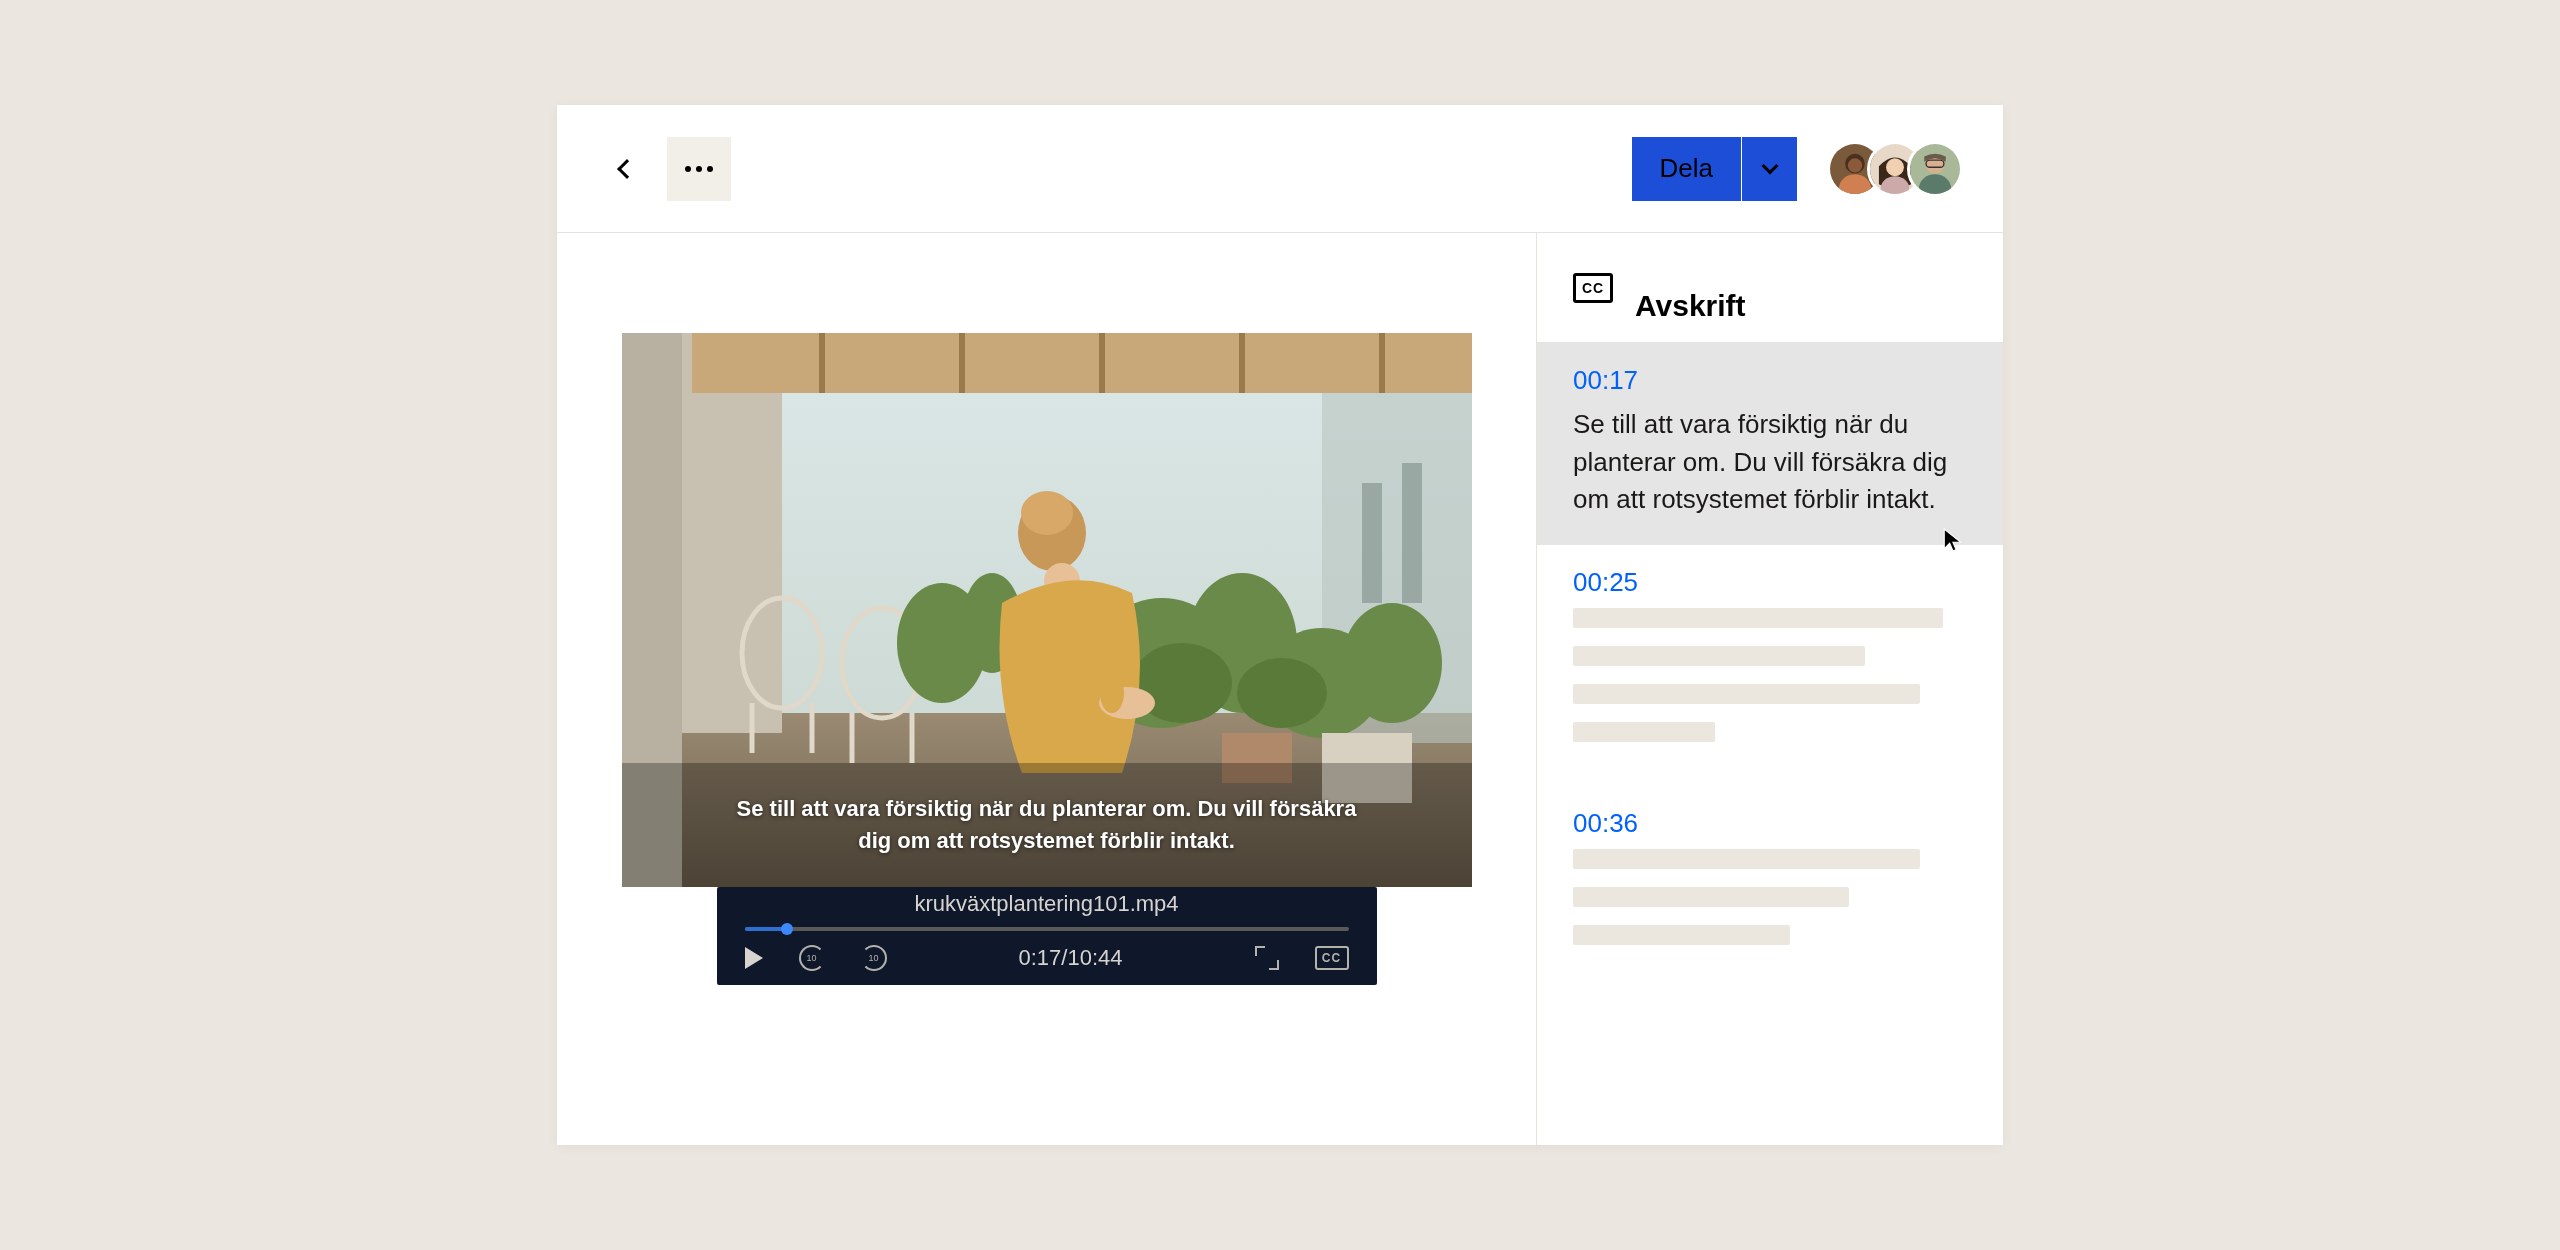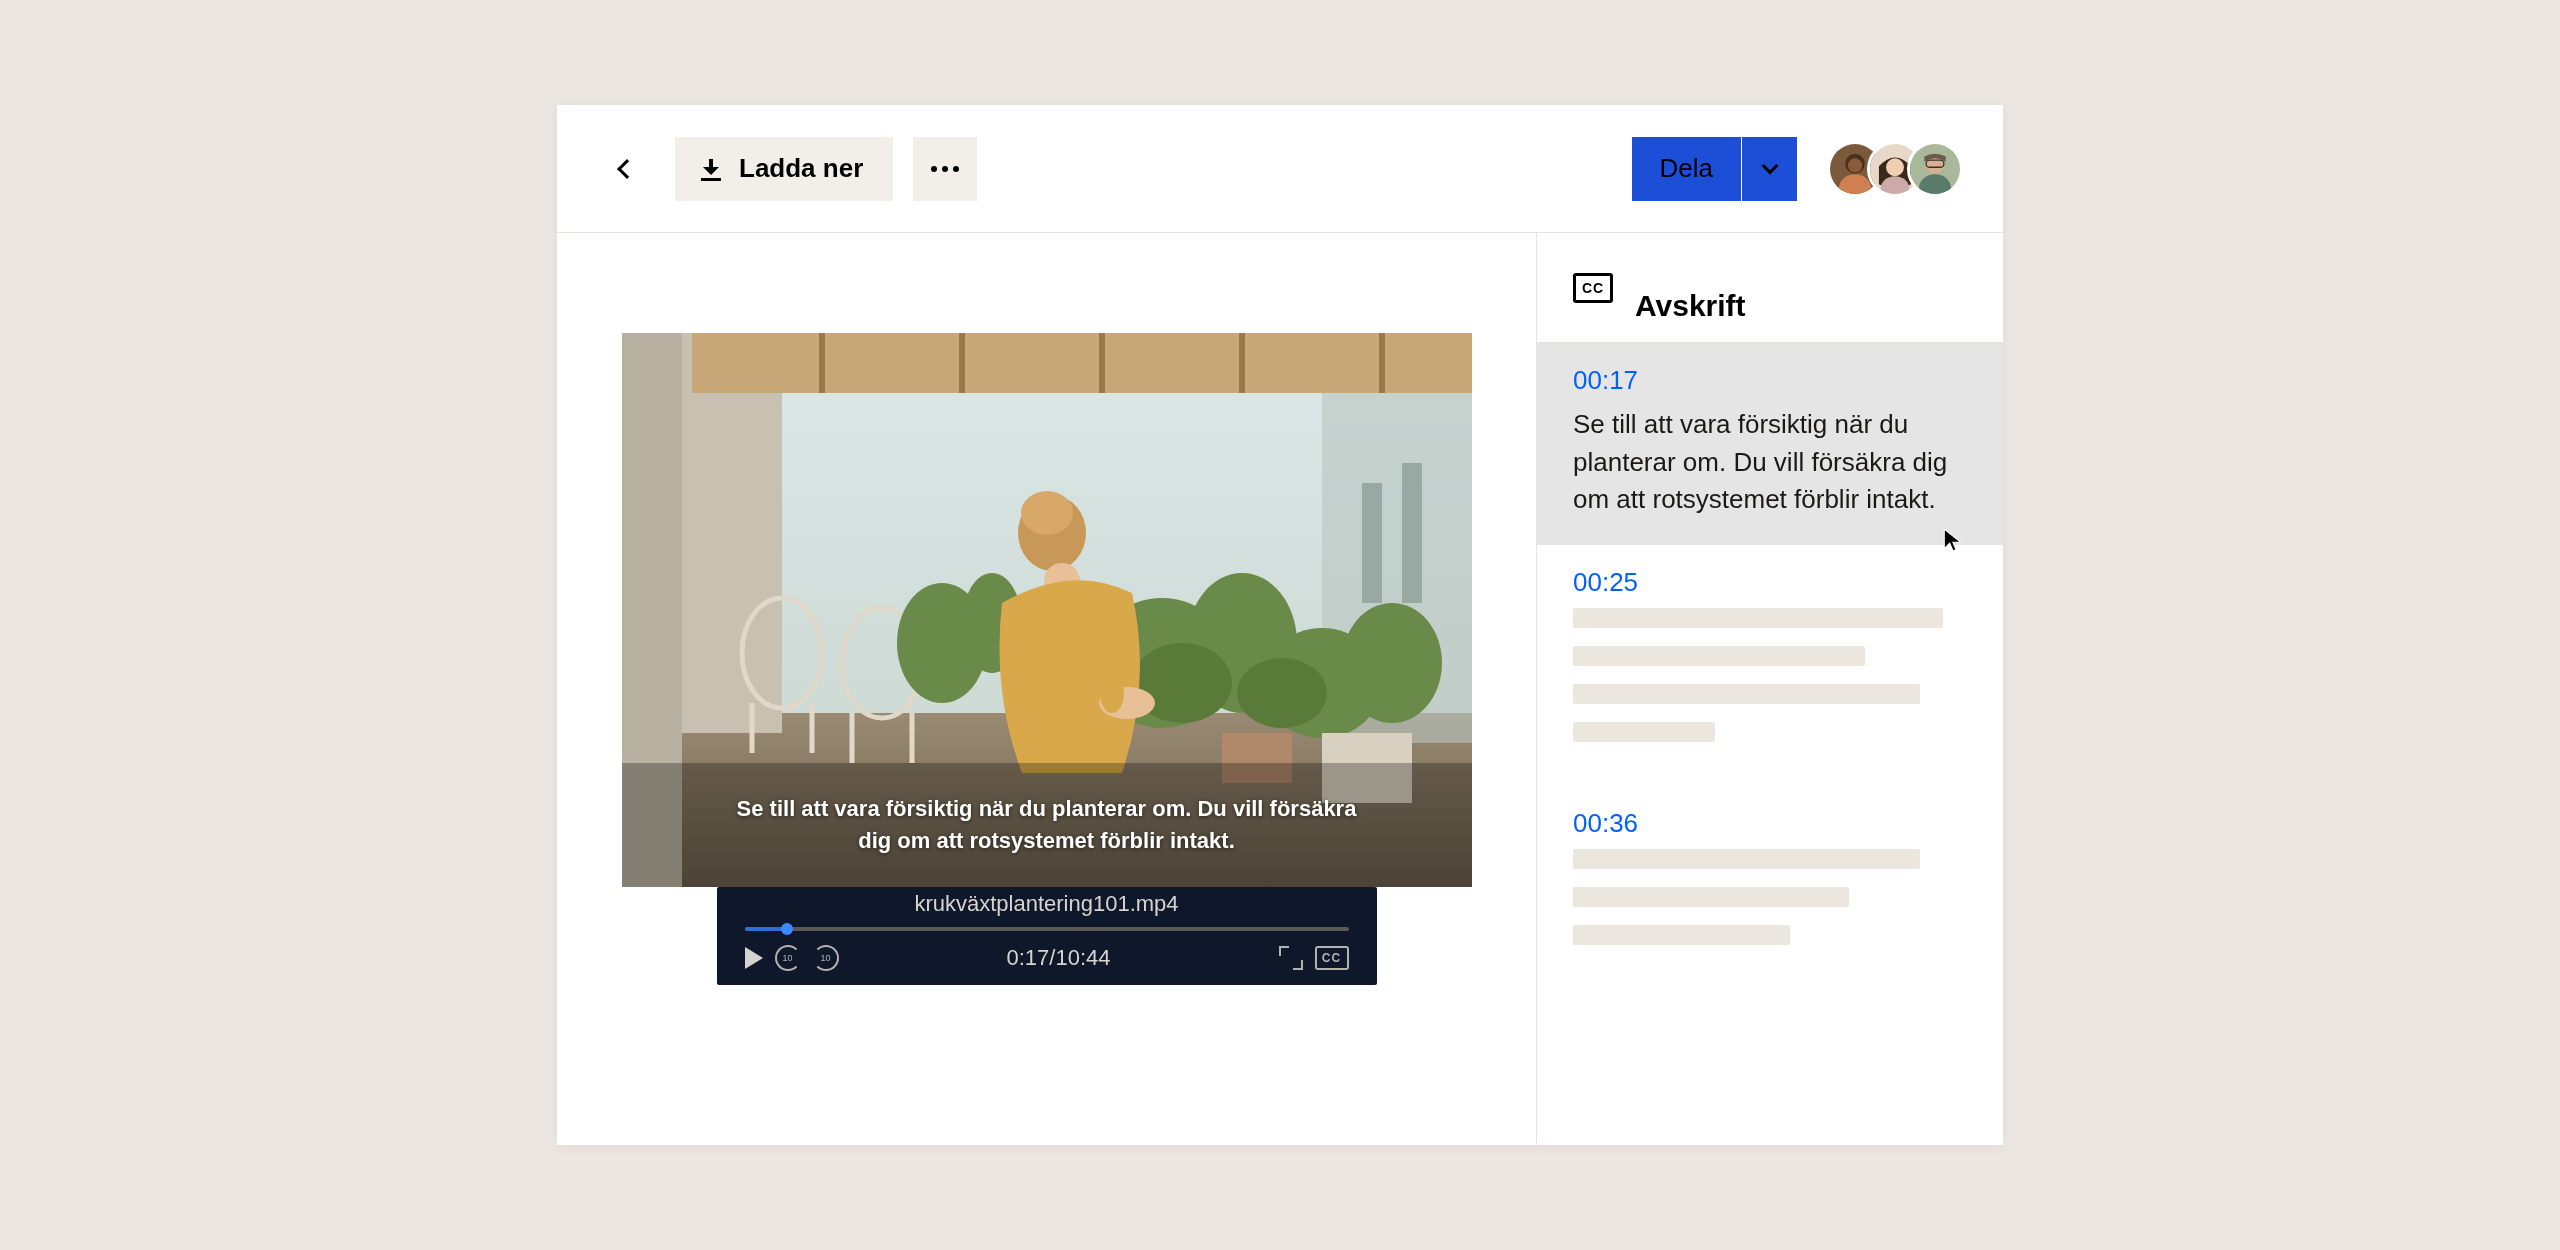--- a/index.html
+++ b/index.html
@@ -92,21 +92,21 @@
   width: 660px;
   background: #0f172a;
   color: #d7d4cf;
   padding: 4px 28px 14px 28px;
   border-radius: 2px;
 }
 .player-filename { text-align:center; font-size:22px; color:#d7d4cf; margin-bottom:10px; }
 .track { height:4px; background:#5a5955; position:relative; border-radius:2px; }
 .track-fill { position:absolute; left:0; top:0; height:100%; background:#2f6fd1; border-radius:2px; }
 .track-thumb { position:absolute; top:50%; width:12px; height:12px; background:#3c89ff; border-radius:50%; transform:translate(-50%,-50%); }
-.player-bottom { display:flex; align-items:center; margin-top:14px; gap:12px; }
+.player-bottom { display:flex; align-items:center; margin-top:14px; gap:36px; }
 .play-icon { width:0; height:0; border-left:18px solid #d7d4cf; border-top:11px solid transparent; border-bottom:11px solid transparent; cursor:pointer; }
 .skip-icon { width:26px; height:26px; border:2.5px solid #b5b2ac; border-radius:50%; position:relative; font-size:9px; color:#b5b2ac; display:flex; align-items:center; justify-content:center; cursor:pointer; }
 .skip-icon.back { border-right-color:transparent; }
 .skip-icon.fwd { border-left-color:transparent; }
 .time-display { flex:1; text-align:center; font-size:22px; }
 .fullscreen-icon { width:24px; height:24px; position:relative; cursor:pointer; }
 .fullscreen-icon::before,.fullscreen-icon::after{content:"";position:absolute;width:8px;height:8px;border:2.5px solid #b5b2ac;}
 .fullscreen-icon::before{top:0;left:0;border-right:none;border-bottom:none;}
 .fullscreen-icon::after{bottom:0;right:0;border-left:none;border-top:none;}
 .cc-icon { width:34px; height:24px; border:2.5px solid #b5b2ac; border-radius:3px; font-size:12px; font-weight:700; color:#b5b2ac; display:flex; align-items:center; justify-content:center; cursor:pointer; letter-spacing:1px; }
@@ -132,26 +132,20 @@
 }
 
 </style>
 </head>
 <body>
 
 <div class="window">
   <div class="header">
     <div class="back-btn">
       <div class="chev-left"></div>
-    </div>
-    <div class="download-btn">
-      <div class="download-icon">
-          <div class="download-bar"></div>
-        </div>
-      <span>Ladda ner</span>
     </div>
     <div class="more-btn">
       <div class="dot"></div>
       <div class="dot"></div>
       <div class="dot"></div>
     </div>
     <div class="spacer"></div>
     <div class="share-btn">
       <span class="share-label">Dela</span>
       <div class="share-chev">

